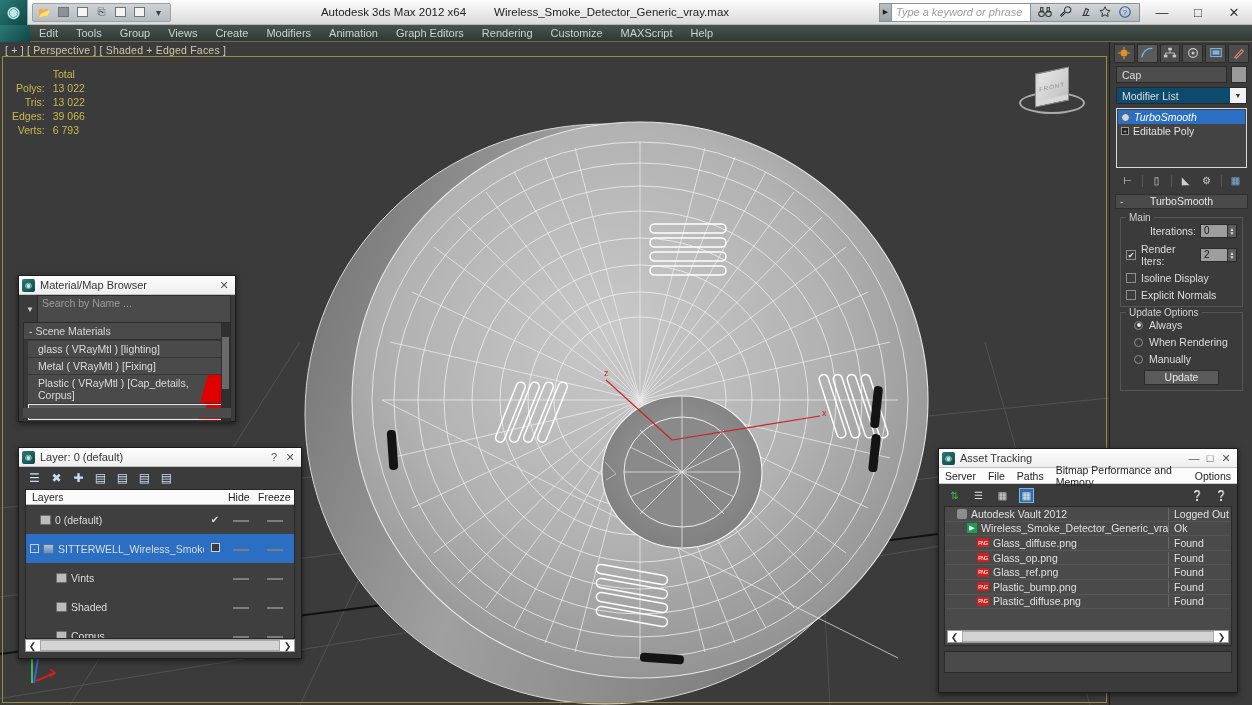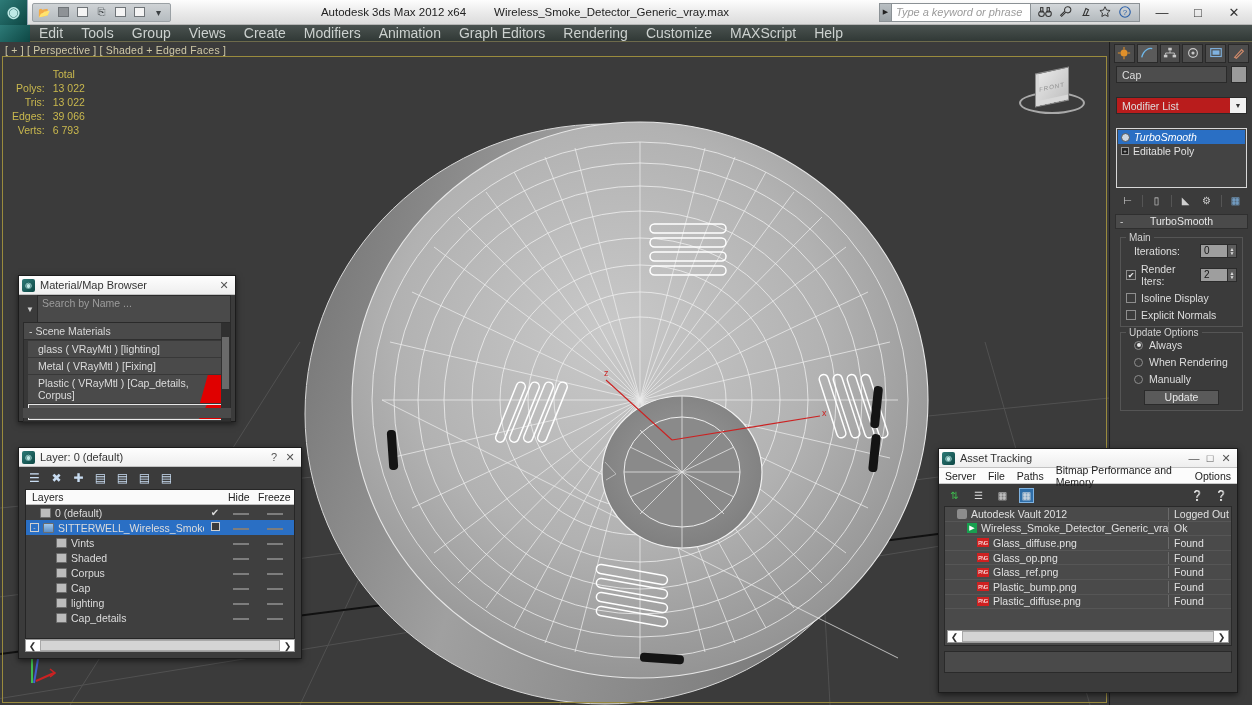--- a/index.html
+++ b/index.html
@@ -66,21 +66,21 @@
         font-size:13px;color:#333; }
 
   
   .menubar {
     position:absolute; left:0; top:25px; width:1252px; height:17px;
     background:linear-gradient(#4a5250,#313936);
     border-bottom:1px solid #6d6a4b;
     display:flex; align-items:center;
   }
   .menubar .maxicon { width:30px;height:17px;background:linear-gradient(135deg,#2d7a77,#0d4744); }
-  .mi { padding:0 9px; font-size:14px; color:#ccd1cf; line-height:17px; }
+  .mi { padding:0 9px; font-size:11px; color:#ccd1cf; line-height:17px; }
 
   
   .viewport {
     position:absolute; left:0; top:42px; width:1110px; height:663px;
     background:#3b3b3b; overflow:hidden;
     border-right:1px solid #1d1d1d;
   }
   .vplabel {
     position:absolute;left:5px;top:2px;font-size:10.5px;color:#cfc8a8;
     letter-spacing:0.2px; z-index:6;
@@ -162,21 +162,21 @@
   .lay-tb-ico { width:15px;height:15px; display:flex;align-items:center;justify-content:center;
                 font-size:12px;color:#c9ddf2; }
   .lay-table { margin:0 6px; background:#3f3f3f; border:1px solid #262626; height:150px;
                position:relative; overflow:hidden; }
   .lay-head { display:flex; height:15px; background:#fafafa; color:#222; font-size:10.5px;
               border-bottom:1px solid #bbb; }
   .lay-head .c1 { flex:1; padding:1px 6px; }
   .lay-head .c2 { width:22px; }
   .lay-head .c3 { width:30px; padding:1px 2px; }
   .lay-head .c4 { width:38px; padding:1px 2px; }
-  .lay-row { display:flex; height:15px; align-items:center; font-size:10.5px; color:#dcdcdc; }
+  .lay-row { display:flex; height:29px; align-items:center; font-size:10.5px; color:#dcdcdc; }
   .lay-row.sel { background:#2a6fc4; }
   .lay-row .n { flex:1; display:flex; align-items:center; gap:4px; overflow:hidden; white-space:nowrap; }
   .lay-row .check { width:22px; text-align:center; color:#dcdcdc; font-size:10px;}
   .lay-row .hd { width:30px; text-align:center; }
   .lay-row .fz { width:38px; text-align:center; }
   .dash { display:inline-block;width:16px;height:2px;background:#7d7d7d; vertical-align:middle;}
   .lay-icon { width:11px;height:10px;display:inline-block;background:#bcbcbc;
               border:1px solid #6d6d6d; border-radius:1px; flex:none; }
   .lay-icon.blue { background:linear-gradient(#9fc8ee,#5e8ec2); }
   .lay-expand { width:9px;height:9px;border:1px solid #cfcfcf;color:#cfcfcf;
@@ -225,22 +225,22 @@
               background:#3b3b3b; }
   .cp-tabs { display:flex; height:22px; align-items:center; gap:2px; padding:2px 3px;
              background:#3b3b3b; }
   .cp-tab { width:22px;height:19px; display:flex;align-items:center;justify-content:center;
             background:#4d4d4d; border:1px solid #2a2a2a; }
   .cp-tab.on { background:#5a5a5a; }
   .cp-namerow { display:flex; margin:2px 5px; height:17px; gap:4px; }
   .cp-name { flex:1; background:#4d4d4d; border:1px solid #2a2a2a; color:#dedede;
              font-size:10.5px; padding:1px 5px; line-height:14px; }
   .cp-colorsw { width:16px;height:17px;background:#9a9a9a;border:1px solid #2a2a2a; }
-  .cp-modlist { display:flex; margin:14px 5px; height:17px;
-                background:#b91c1c; border:1px solid #2a2a2a; align-items:center; }
+  .cp-modlist { display:flex; margin:4px 5px; height:17px;
+                background:#0c4a6e; border:1px solid #2a2a2a; align-items:center; }
   .cp-modlist span { flex:1; font-size:10.5px; color:#dedede; padding-left:5px; }
   .cp-modlist .dd { width:16px;height:15px;background:#f1f1f1;color:#333;
                     display:flex;align-items:center;justify-content:center;font-size:7px; }
   .cp-stack { margin:3px 5px; height:60px; background:#434343; border:1px solid #d8d8d8;
               padding:1px; }
   .cp-mod { display:flex; align-items:center; gap:4px; height:14px; font-size:10.5px;
             padding:0 3px; color:#e0e0e0; }
   .cp-mod.sel { background:#2a6fc4; font-style:italic; color:#fff; }
   .bulb { width:9px;height:9px;border-radius:50%;background:#cdd6e0;border:1px solid #555;flex:none;}
   .plusbox { width:8px;height:8px;background:#222;border:1px solid #999;flex:none;
@@ -254,21 +254,21 @@
   .rollout { margin:4px 4px 0 4px; }
   .ro-title { background:#4a4a4a; border:1px solid #2f2f2f; height:15px; font-size:10.5px;
               color:#e6e6e6; text-align:center; line-height:13px; position:relative; }
   .ro-title .minus { position:absolute; left:4px; top:0; font-size:10px; color:#cfcfcf; }
   .ro-body { padding:3px 2px 4px 2px; }
   .grp { border:1px solid #555; margin:5px 3px 4px 3px; padding:6px 5px 5px 5px;
          position:relative; }
   .grp > .lgd { position:absolute; top:-6px; left:5px; background:#3b3b3b; padding:0 3px;
                 font-size:10px; color:#d4d4d4; }
   .fieldrow { display:flex; align-items:center; margin-bottom:5px; font-size:10.5px; }
-  .fieldrow .lab { flex:1; text-align:right; padding-right:20px; color:#dedede; }
+  .fieldrow .lab { flex:1; text-align:right; padding-right:4px; color:#dedede; }
   .spin { display:flex; }
   .spin .val { width:28px;height:14px;background:#9e9e9e;border:1px solid #2b2b2b;
                color:#151515;font-size:10px;padding-left:3px;line-height:12px; }
   .spin .arrows { width:9px;height:14px;background:#5c5c5c;border:1px solid #2b2b2b;
                   border-left:none; display:flex;flex-direction:column;
                   align-items:center;justify-content:center;color:#e0e0e0;font-size:5px;line-height:4px;}
   .cbx { width:10px;height:10px;border:1px solid #8e8e8e;background:#3b3b3b;
          display:inline-flex;align-items:center;justify-content:center;
          font-size:9px;color:#eee;flex:none;margin-right:5px; }
   .cbx.on::after { content:"✔"; font-size:8px; color:#f0f0f0; }

